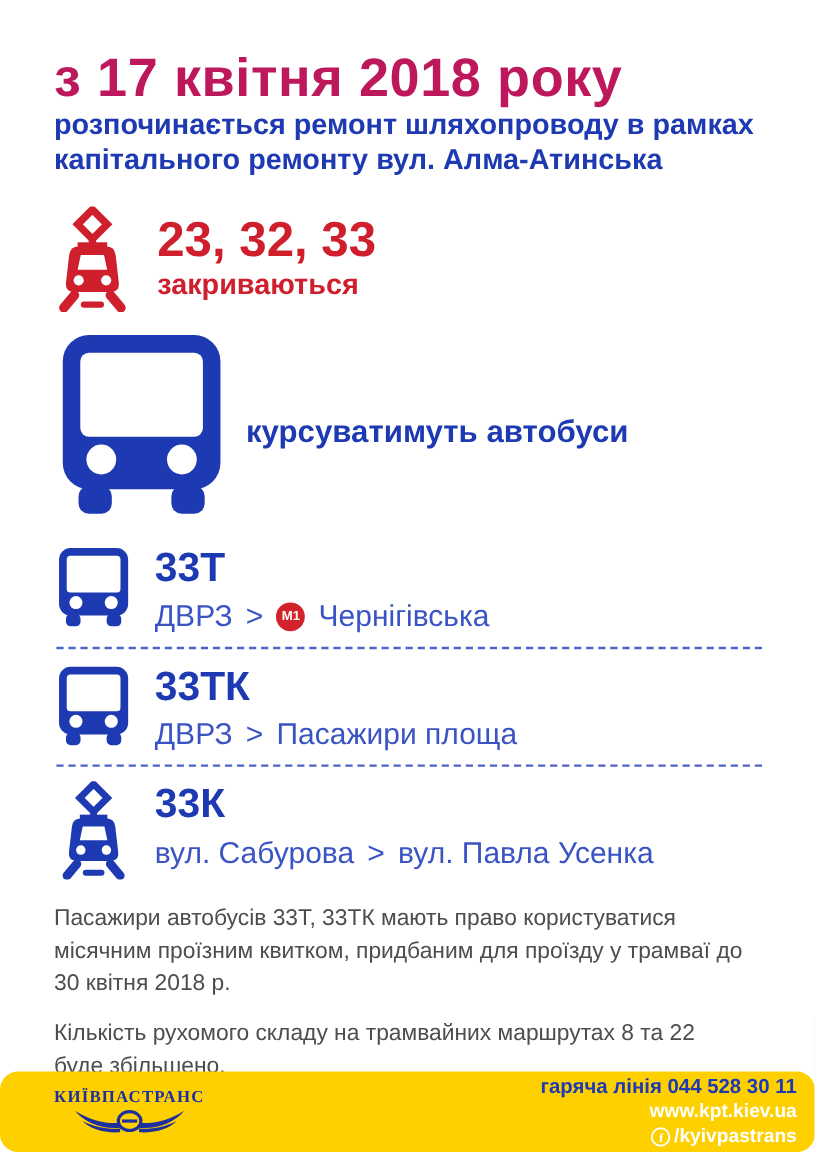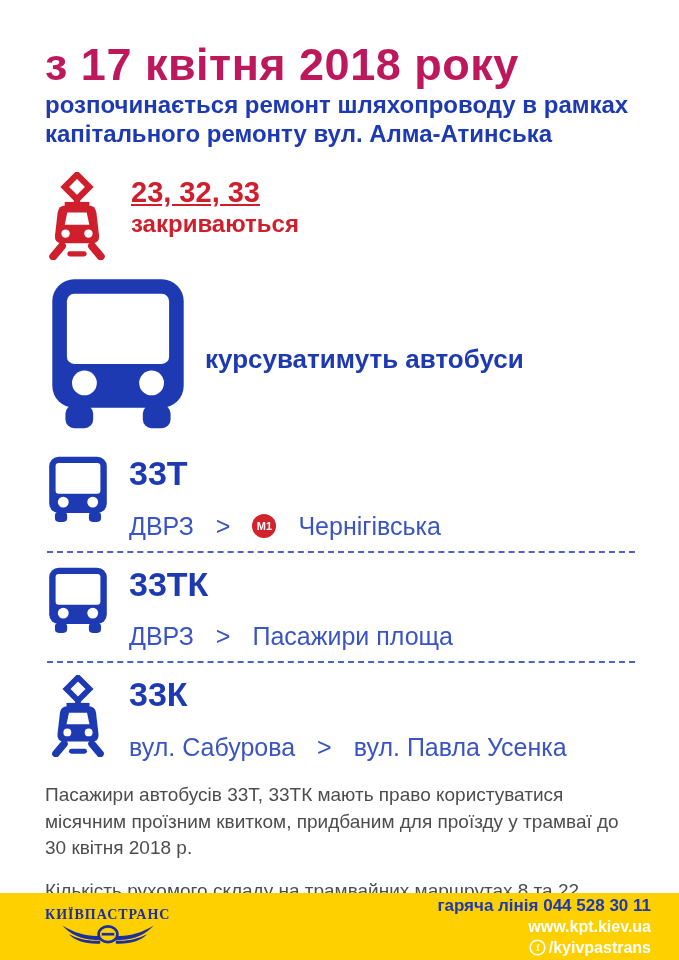--- a/index.html
+++ b/index.html
@@ -26,39 +26,39 @@
     font-size:24px;
     font-weight:bold;
     line-height:1.22;
     max-width:600px;
   }
 
   
   .closure{display:flex;align-items:flex-start;margin-top:24px;color:#cf1e2c;}
   .closure .tram-svg{width:64px;height:88px;flex:0 0 aupx;}
   .closure-text{margin-left:22px;margin-top:4px;}
-  .closure-routes{font-size:29px;font-weight:bold;line-height:1.15;text-decoration:underline;}
+  .closure-routes{font-size:41px;font-weight:bold;line-height:1.15;}
   .closure-status{font-size:24px;font-weight:bold;line-height:1.25;}
 
   
   .bus-block{display:flex;align-items:center;margin-top:16px;color:#1e3ab2;}
   .bus-block .bus-svg-big{width:146px;height:154px;}
   .bus-block-text{margin-left:14px;margin-top:12px;}
   .bus-lead{font-size:26px;font-weight:bold;line-height:1.1;}
   .bus-routes{font-size:78px;font-weight:bold;letter-spacing:-1px;line-height:1.02;margin-top:4px;}
 
   
   .routes{margin-top:24px;}
   .route-row{display:flex;align-items:flex-start;color:#1e3ab2;}
   .route-icon{width:66px;display:flex;justify-content:center;}
   .route-icon .bus-svg-sm{width:64px;height:70px;}
   .route-icon .tram-svg{width:58px;height:82px;}
   .route-info{margin-left:18px;}
   .route-num{font-size:34px;font-weight:bold;line-height:1.05;margin-top:2px;}
-  .route-path{font-size:25px;color:#3a54c4;margin-top:20px;display:flex;align-items:center;gap:22px;}
+  .route-path{font-size:25px;color:#3a54c4;margin-top:8px;display:flex;align-items:center;gap:11px;}
   .m-badge{
     display:inline-flex;align-items:center;justify-content:center;
     width:24px;height:24px;border-radius:50%;
     background:#d2232d;color:#fff;
     font-size:11px;font-weight:bold;letter-spacing:0;
   }
   .dash-sep{
     border:none;
     border-top:2px dashed #4d63c8;
     margin:10px 0 12px 2px;
@@ -71,21 +71,22 @@
   .notes p.n1{max-width:612px;}
   .notes p.n2{max-width:545px;}
 
   
   .footer{
     position:absolute;left:0;bottom:0;
     width:100%;height:67px;
     background:#fed000;
     display:flex;align-items:center;justify-content:space-between;
     box-sizing:border-box;
-    padding:0 28px 0 45px;
+    padding:0 15px 0 45px;
+    border-radius:15px;
   }
   .logo{display:flex;flex-direction:column;align-items:center;}
   .logo-text{
     font-family:"Liberation Serif", serif;
     font-weight:bold;font-size:14px;
     letter-spacing:1px;color:#1d2f9e;
   }
   .logo-wings{width:100px;height:22px;margin-top:1px;}
   .footer-contacts{text-align:right;line-height:1.3;}
   .hotline{color:#1e3ab2;font-size:17px;font-weight:bold;}

